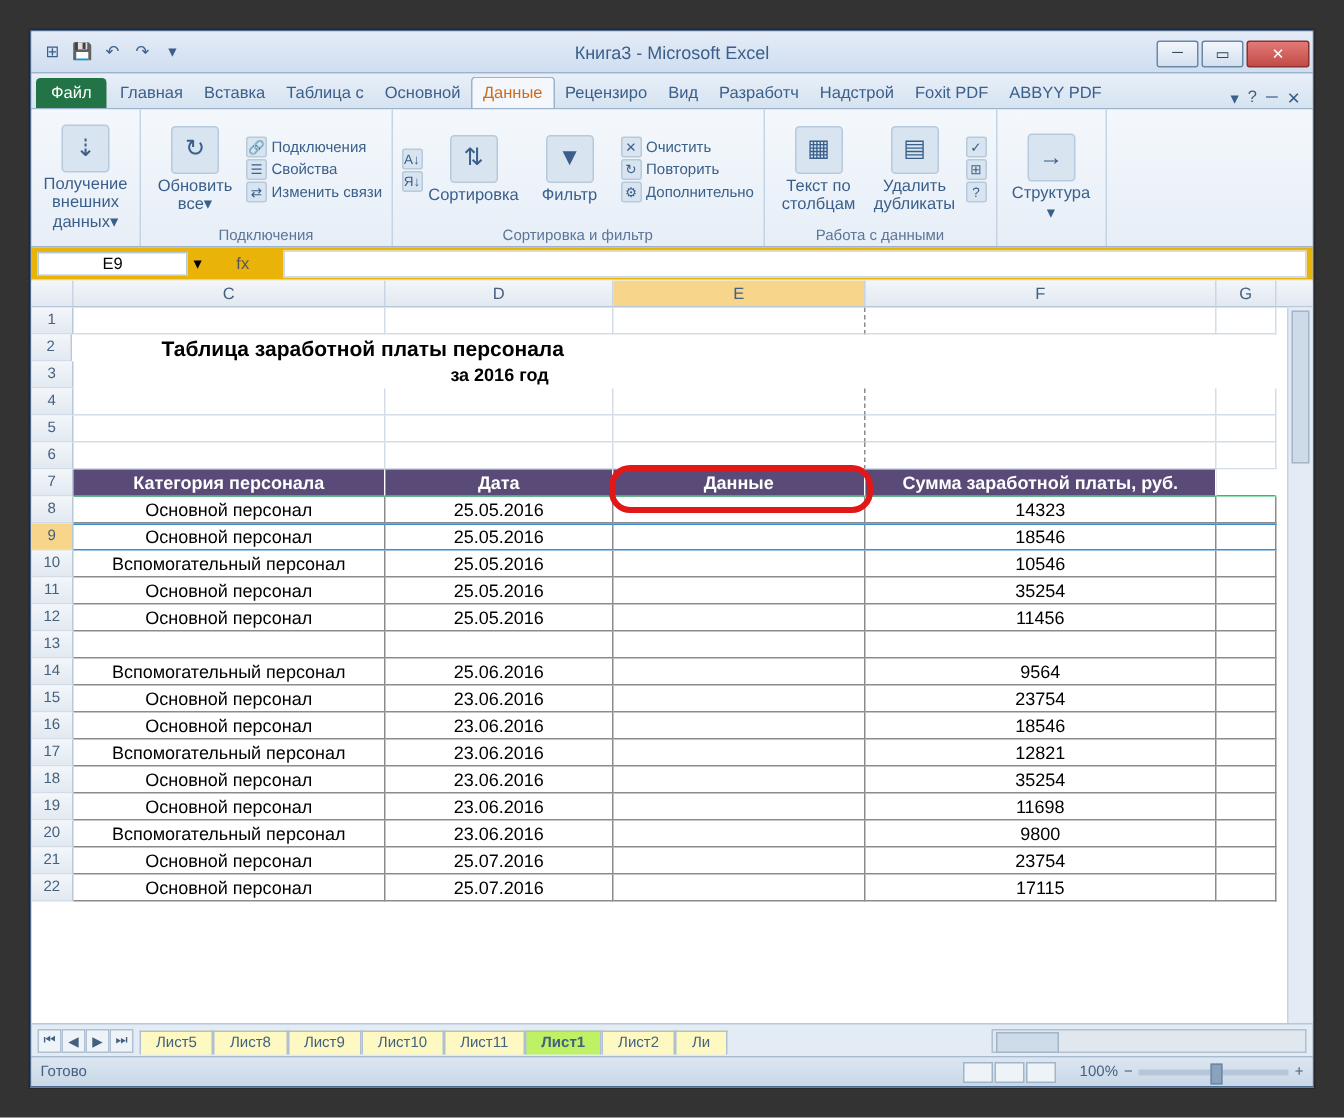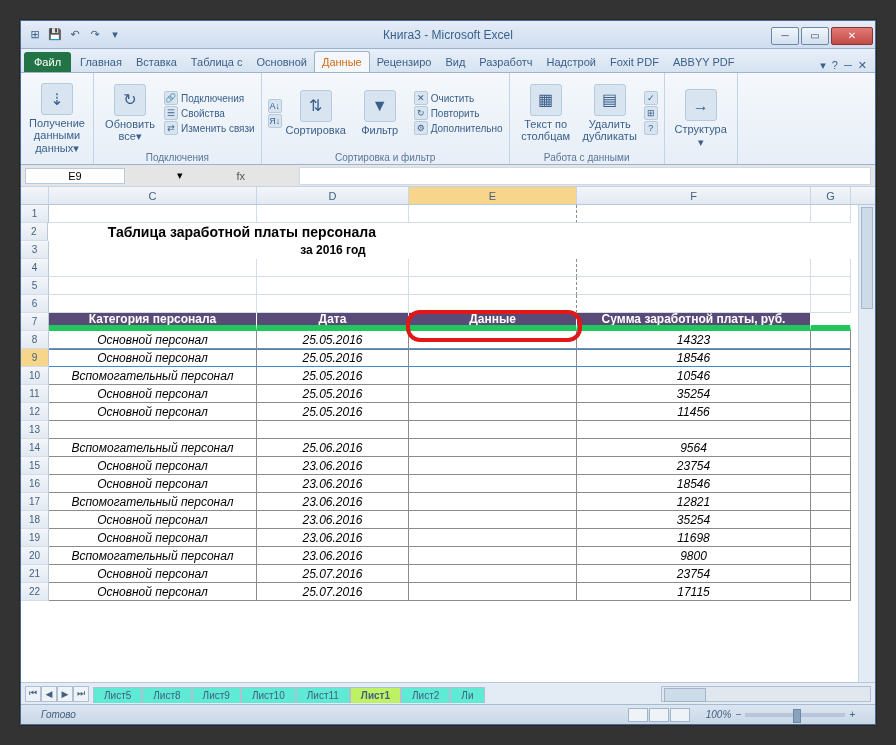--- a/index.html
+++ b/index.html
@@ -19,50 +19,50 @@
 .help-icons { margin-left: auto; display:flex; gap:6px; padding-right:8px; font-size:11px; color:#3a5f8a; }
 .ribbon { height: 92px; background: linear-gradient(#f4f8fc,#e7eef7); border-bottom: 1px solid #9db3cc; display: flex; font-size: 11px; color: #3a5f8a; }
 .rgroup { border-right: 1px solid #c5d4e5; padding: 2px 6px 1px; display: flex; flex-direction: column; }
 .rgroup-body { flex:1; display:flex; align-items:center; gap:4px; }
 .rgroup-label { text-align:center; font-size:10px; color:#5a7699; padding-top:1px; }
 .bigbtn { display:flex; flex-direction:column; align-items:center; width:60px; text-align:center; line-height:1.1; gap:2px; }
 .bigbtn .ico { width:32px; height:32px; background:#d8e4f0; border:1px solid #b7c9dc; border-radius:3px; display:flex;align-items:center;justify-content:center; font-size:16px;}
 .smallstack { display:flex; flex-direction:column; gap:1px; font-size:10px; }
 .smallitem { display:flex; align-items:center; gap:3px; white-space:nowrap; }
 .smico { width:14px; height:14px; background:#d8e4f0; border:1px solid #b7c9dc; border-radius:2px; font-size:9px; display:flex;align-items:center;justify-content:center;}
-.namebox { height: 22px; background:#e5e5e5; border-bottom:1px solid #c5d4e5; display:flex; align-items:center; font-size:11px;gap:48px; }
+.namebox { height: 22px; background:#eab308; border-bottom:1px solid #c5d4e5; display:flex; align-items:center; font-size:11px; }
 .nb-cell { width:100px; background:#fff; border:1px solid #b7c9dc; margin:0 4px; padding:1px 4px; text-align:center; }
-.nb-fx { padding:0 6px; color:#555; }
+.nb-fx { padding:0 23px; color:#555; }
 .nb-formula { flex:1; background:#fff; border:1px solid #d0dae6; height:18px; margin-right:4px; }
 .sheet { flex:1; overflow:hidden; position:relative; background:#fff; }
 .grid { position:absolute; inset:0; display:flex; flex-direction:column; }
 .colhdr { display:flex; height:18px; background:linear-gradient(#f3f6fa,#e2e9f1); font-size:11px; color:#44607f; border-bottom:1px solid #b9c8d9;}
 .colhdr div { border-right:1px solid #c9d5e2; display:flex; align-items:center; justify-content:center; }
 .rowarea { flex:1; overflow:auto; }
 .row { display:flex; height:18px; font-size:12px; }
 .rowhdr { width:28px; background:linear-gradient(#f3f6fa,#e2e9f1); border-right:1px solid #b9c8d9; border-bottom:1px solid #d4dde7; display:flex; align-items:center; justify-content:center; font-size:10px; color:#44607f;}
 .rowhdr.sel { background:#f7d58b; }
 .cell { border-right:1px solid #d4dde7; border-bottom:1px solid #d4dde7; display:flex; align-items:center; padding:0 4px; overflow:hidden; white-space:nowrap;}
-.cell.center { justify-content:center;font-style:italic; }
+.cell.center { justify-content:center; }
 .colC { width:208px; } .colD { width:152px; } .colE { width:168px; } .colF { width:234px; } .colG { width:40px; }
 .colE.dashed { border-right:1px dashed #8b8b8b; }
 .title-row .cell { border-bottom:none; border-right:none; font-weight:bold; font-size:14px; justify-content:flex-start; padding-left:60px;}
 .subtitle-row .cell { border-bottom:none; border-right:none; font-weight:bold; font-size:12px; justify-content:center; }
-.hdr-row .cell { background:#5a4a78; color:#fff; font-weight:bold; justify-content:center; border-right:1px solid #fff; border-bottom:6px solid #22c55e;}
+.hdr-row .cell { background:#5a4a78; color:#fff; font-weight:bold; justify-content:center; border-right:1px solid #fff; border-bottom:1px solid #22c55e;}
 .tbl-row .cell { border-bottom:1px solid #8b8b8b; border-right:1px solid #8b8b8b; }
 .row9 .cell { border-top:1px solid #3a8bcf; border-bottom:1px solid #3a8bcf; }
 .highlight { position:absolute; border:4px solid #e21717; border-radius:14px; pointer-events:none; }
 .sheettabs { height:22px; background:#e3ebf4; border-top:1px solid #b9c8d9; display:flex; align-items:center; font-size:10px; color:#44607f; }
 .st-nav { display:flex; gap:0; padding:0 4px; }
 .st-navbtn { width:16px; height:16px; border:1px solid #b0c0d2; background:#eef3f8; display:flex;align-items:center;justify-content:center; font-size:9px;}
-.st-tab { padding:2px 10px; background:#5eead4; border:1px solid #b0c0d2; border-bottom:none; margin-top:2px;}
+.st-tab { padding:2px 10px; background:#fef9c3; border:1px solid #b0c0d2; border-bottom:none; margin-top:2px;}
 .st-tab.active { background:#bef264; font-weight:bold; }
 .st-scroll { margin-left:auto; width:210px; height:16px; background:#e0e7ef; border:1px solid #b0c0d2; position:relative; margin-right:4px;}
 .st-scroll::before { content:""; position:absolute; left:2px; top:1px; width:40px; height:12px; background:#cedbe9; border:1px solid #a2b4c8;}
-.statusbar { height:20px; background:linear-gradient(#dce6f1,#c9d7e7); border-top:1px solid #a8bace; display:flex; align-items:center; font-size:10px; color:#44607f; padding:0 20px; gap:8px;font-style:italic;}
+.statusbar { height:20px; background:linear-gradient(#dce6f1,#c9d7e7); border-top:1px solid #a8bace; display:flex; align-items:center; font-size:10px; color:#44607f; padding:0 6px; gap:8px;}
 .statusbar .views { margin-left:auto; display:flex; gap:1px;}
 .vbtn { width:20px; height:14px; border:1px solid #a2b4c8; background:#eef3f8;}
 .zoom { display:flex; align-items:center; gap:4px; margin-left:8px;}
 .zslider { width:100px; height:4px; background:#b7c7d9; position:relative;}
 .zslider::after{content:"";position:absolute;left:48%;top:-4px;width:6px;height:12px;background:#8ba2bc;border:1px solid #6c88a8;}
 .vscroll { position:absolute; right:0; top:18px; bottom:0; width:17px; background:#e3ebf4; border-left:1px solid #c5d4e5;}
 .vscroll::before{content:"";position:absolute;top:2px;left:2px;right:2px;height:100px;background:#cddbe9;border:1px solid #a3b6ca;}
 </style>
 </head>
 <body>
@@ -103,21 +103,21 @@
       <span>─</span>
       <span>✕</span>
     </div>
   </div>
 
   <div class="ribbon">
     <div class="rgroup">
       <div class="rgroup-body">
         <div class="bigbtn">
             <div class="ico">⇣</div>
-            <span>Получение данными данных▾</span>
+            <span>Получение внешних данных▾</span>
           </div>
       </div>
       <div class="rgroup-label"></div>
     </div>
     <div class="rgroup">
       <div class="rgroup-body">
         <div class="bigbtn">
             <div class="ico">↻</div>
             <span>Обновить все▾</span>
           </div>

